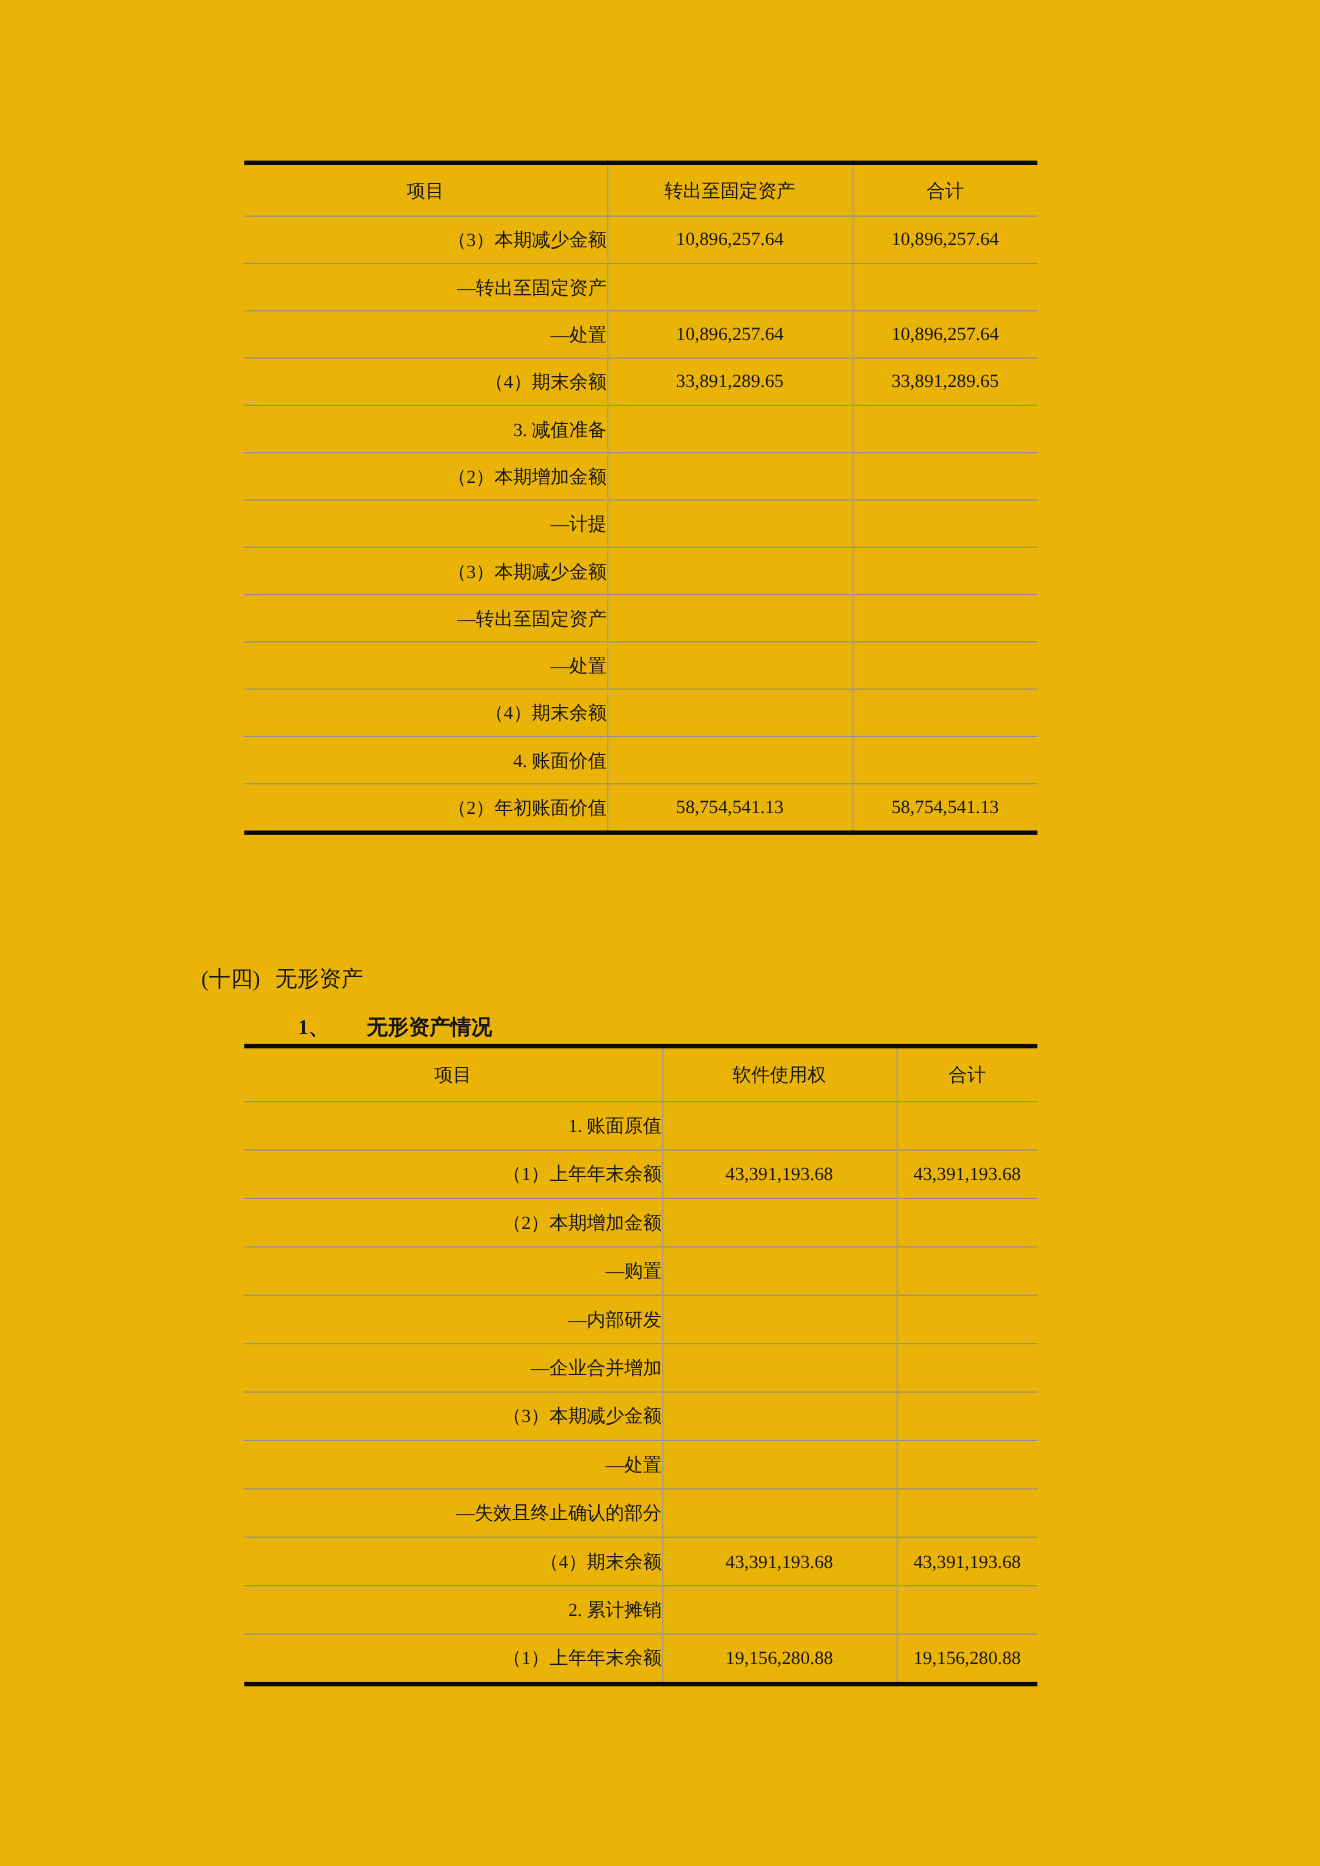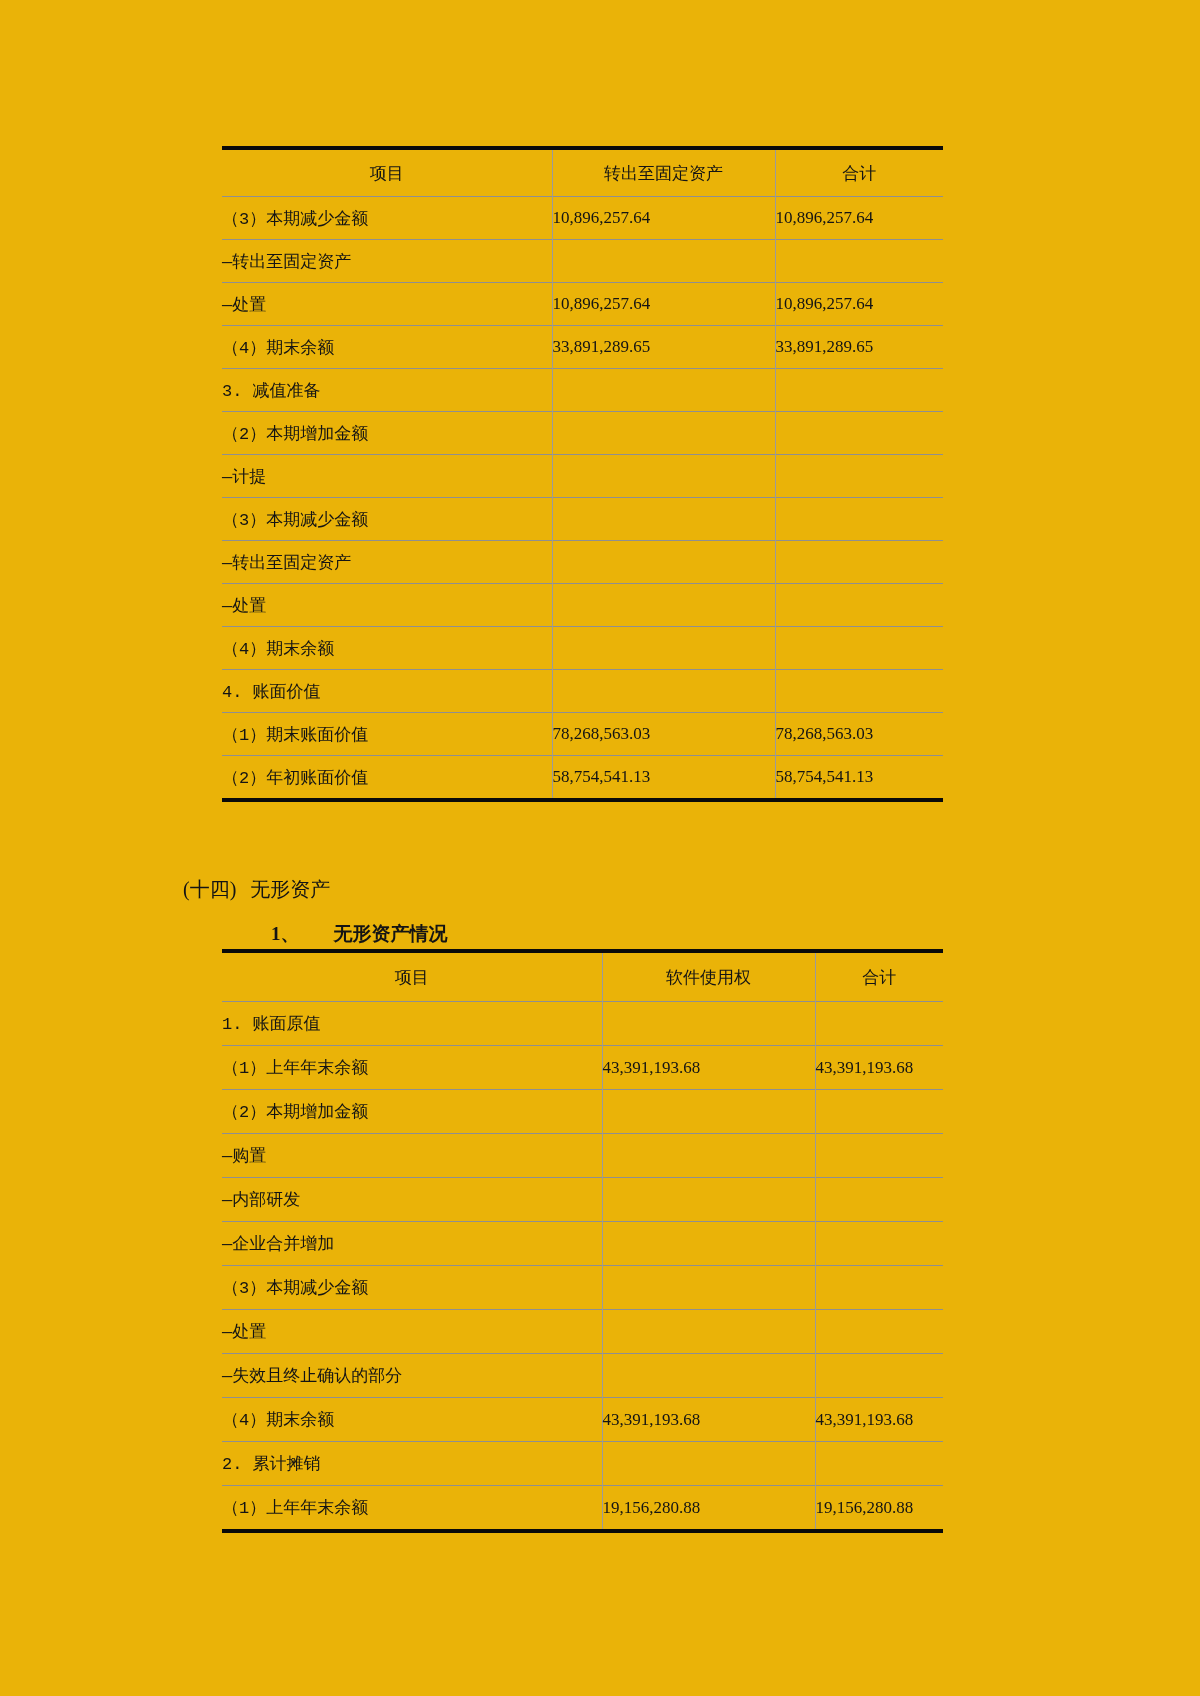--- a/index.html
+++ b/index.html
@@ -21,22 +21,22 @@
   #table1 th { height:46px; }
   #table2 th { height:48px; }
   table.fin td { font-size:17px; padding:0; vertical-align:middle; }
   #table1 td { height:42px; }
   #table2 td { height:43px; }
   table.fin tbody td { border-top:1px solid #8f8f8f; }
   table.fin th:nth-child(2), table.fin th:nth-child(3),
   table.fin td:nth-child(2), table.fin td:nth-child(3) {
     border-left:1px solid #9a9a9a;
   }
-  td.lbl { text-align:left;font-family:Liberation Mono, monospace; }
-  td.val { text-align:left; }
+  td.lbl { text-align:right; }
+  td.val { text-align:center; }
   td.v1 { padding-right:16px; }
   td.v2 { padding-right:10px; }
   .indent-num   { padding-left:12px; }
   .indent-paren { padding-left:14px; }
   .indent-dash  { padding-left:8px; }
   .sec-heading {
     position:absolute; left:183px; top:876px;
     font-size:20px; font-weight:normal; white-space:nowrap;
   }
   .sec-heading .num { margin-right:14px; }
@@ -119,25 +119,20 @@
           <td class="lbl indent-paren">（4）期末余额</td>
           <td class="val v1"></td>
           <td class="val v2"></td>
         </tr>
         <tr>
           <td class="lbl indent-num">4. 账面价值</td>
           <td class="val v1"></td>
           <td class="val v2"></td>
         </tr>
         <tr>
-          <td class="lbl indent-paren">（1）期末账面价值</td>
-          <td class="val v1">78,268,563.03</td>
-          <td class="val v2">78,268,563.03</td>
-        </tr>
-        <tr>
           <td class="lbl indent-paren">（2）年初账面价值</td>
           <td class="val v1">58,754,541.13</td>
           <td class="val v2">58,754,541.13</td>
         </tr>
       </tbody>
   </table>
 
   <div class="sec-heading">
     <span class="num">(十四)</span><span>无形资产</span>
   </div>

